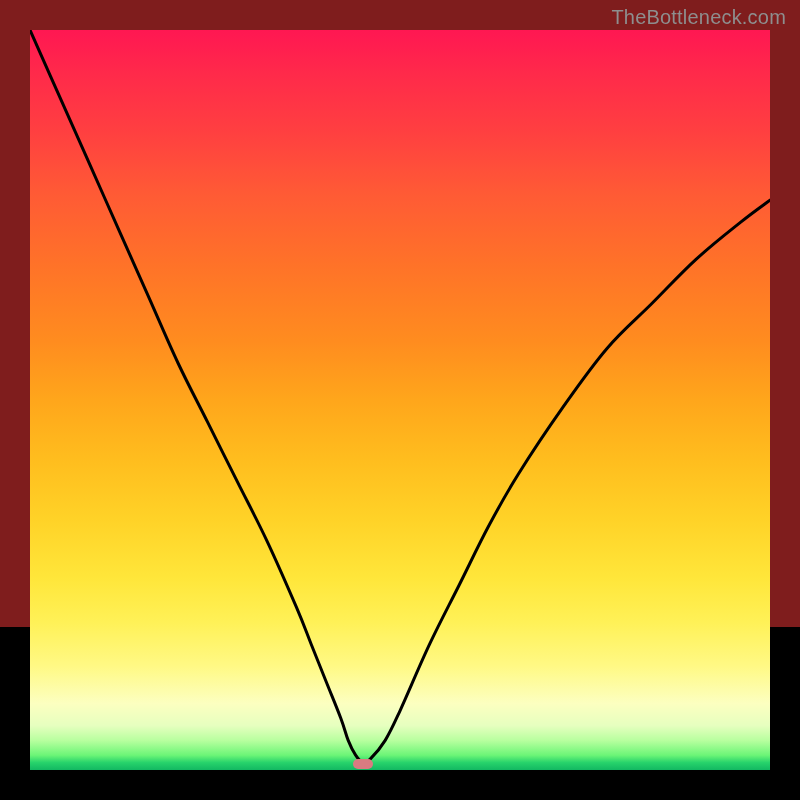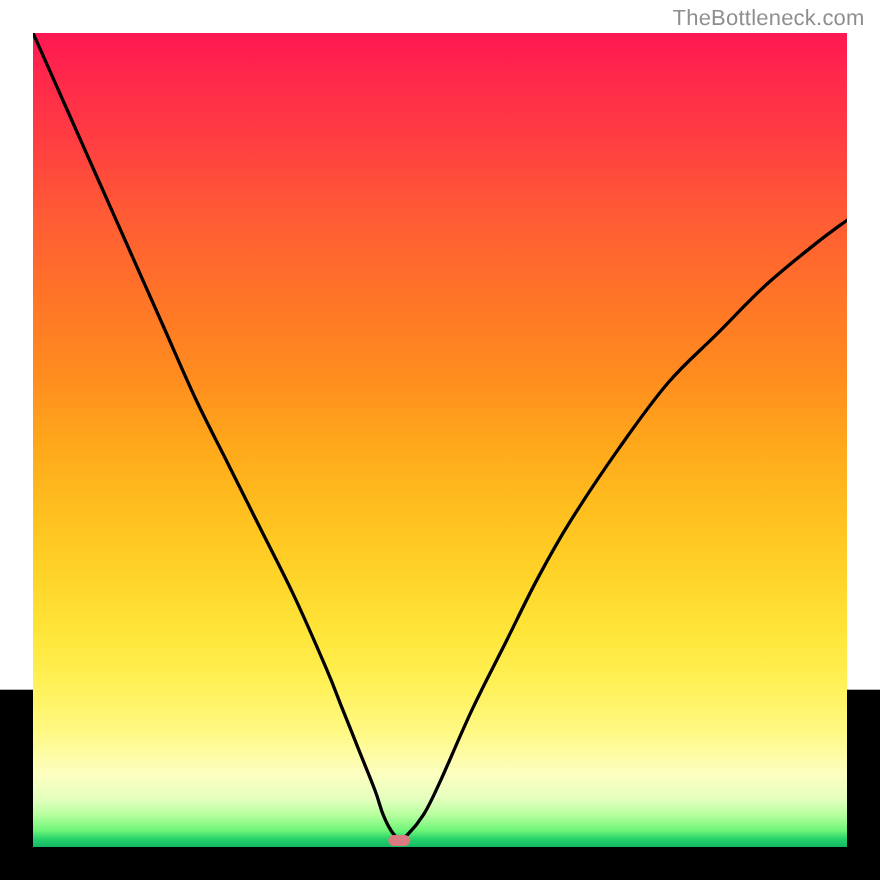--- a/index.html
+++ b/index.html
@@ -8,21 +8,21 @@
     width: 800px;
     height: 800px;
     background: #000;
     overflow: hidden;
     font-family: Arial, Helvetica, sans-serif;
   }
   .frame {
     position: relative;
     width: 800px;
     height: 627px;
-    background: #ffffff;
+    background: #7f1d1d;
   }
   .plot-area {
     position: absolute;
     left: 30px;
     top: 30px;
     width: 740px;
     height: 740px;
     
     background: linear-gradient(
       to bottom,

